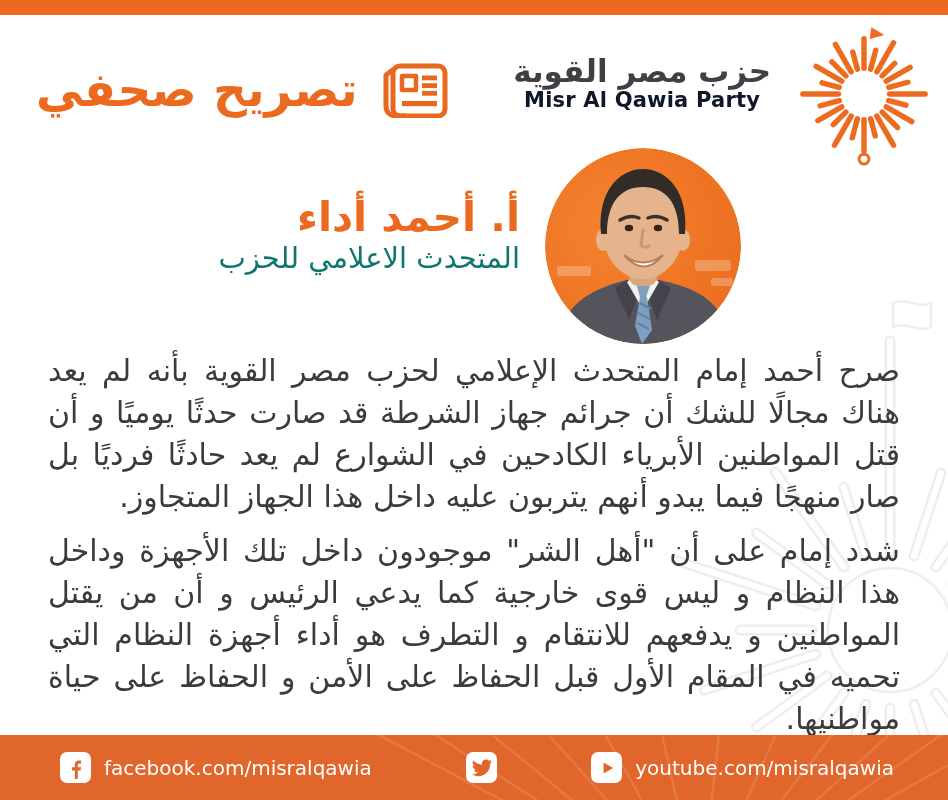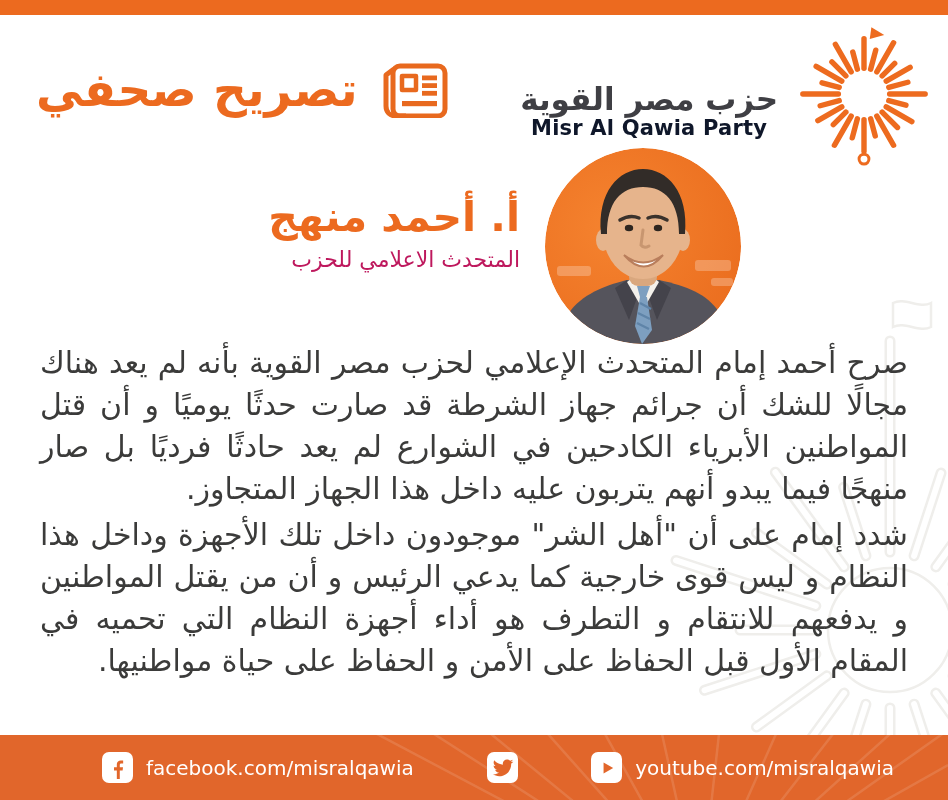--- a/index.html
+++ b/index.html
@@ -9,48 +9,48 @@
     position: relative; width: 948px; height: 800px;
     background: #ffffff; overflow: hidden; margin: 0 auto;
   }
   .top-bar { position:absolute; top:0; left:0; width:948px; height:15px; background:#EC6A1F; }
 
   
   .header { position:absolute; left:36px; top:60px; display:flex; align-items:center; gap:18px; }
   .header .title { font-size:47px; font-weight:bold; color:#EC6A1F; direction:rtl; letter-spacing:0.5px; }
 
   
-  .logo { position:absolute; right:10px; top:20px; display:flex; align-items:center; gap:12px; }
+  .logo { position:absolute; right:10px; top:20px; display:flex; align-items:flex-start; gap:19px; }
   .logo-text { display:flex; flex-direction:column; align-items:center; margin-top:34px; }
   .logo-ar { font-size:31px; font-weight:bold; color:#3F3F44; direction:rtl; line-height:1.1; }
   .logo-en { font-size:21px; font-weight:bold; color:#0f172a; letter-spacing:0.2px; }
 
   
   .photo { position:absolute; left:545px; top:148px; width:196px; height:196px;
            border-radius:50%; overflow:hidden; }
   .speaker { position:absolute; left:36px; right:428px; top:194px; direction:rtl; text-align:right; }
   .speaker .name { font-size:41px; font-weight:bold; color:#EC6A1F; line-height:1.15; }
-  .speaker .role { font-size:22px; color:#be185d; margin-top:6px; }
+  .speaker .role { font-size:29px; color:#0f766e; }
 
   
   .statement { position:absolute; left:36px; right:36px; top:338px; z-index:2;
                direction:rtl; text-align:justify; font-size:30px; line-height:42px; color:#3B3B3A; }
-  .statement p { margin:4px; }
+  .statement p { margin:12px; }
 
   
   .watermark { position:absolute; left:645px; top:275px; z-index:1; pointer-events:none; }
   .wm-outer { stroke:#EFEEEB; stroke-width:11; stroke-linecap:round; fill:none; }
   .wm-inner { stroke:#ffffff; stroke-width:6; stroke-linecap:round; fill:none; }
   .wm-thin  { stroke:#EFEEEB; stroke-width:2.5; fill:#ffffff; }
 
   
   .footer { position:absolute; left:0; bottom:0; width:948px; height:65px; background:#E1662B;
             display:flex; align-items:center; justify-content:space-between;
             padding:0 54px 0 60px; z-index:3; }
-  .social { display:flex; align-items:center; gap:13px; position:relative; z-index:2; cursor:pointer;margin-left:42px; }
+  .social { display:flex; align-items:center; gap:13px; position:relative; z-index:2; cursor:pointer; }
   .social .badge { width:31px; height:31px; background:#ffffff; border-radius:7px;
                    display:flex; align-items:center; justify-content:center; }
   .social .label { color:#ffffff; font-size:20px; }
   .footer-rays { position:absolute; left:0; top:0; width:948px; height:65px; z-index:1; pointer-events:none; }
 
   .sun-ray { stroke:#ED6B1F; stroke-width:5.5; stroke-linecap:round; }
   .news-stroke { stroke:#E8691E; stroke-width:5; fill:none; stroke-linejoin:round; }
 </style>
 </head>
 <body>
@@ -195,21 +195,21 @@
         <path d="M103,70 Q112,66 122,72" stroke="#3A322C" stroke-width="3.5" fill="none" stroke-linecap="round"></path>
         <ellipse cx="84" cy="80" rx="4.2" ry="3.2" fill="#2E2620"></ellipse>
         <ellipse cx="113" cy="80" rx="4.2" ry="3.2" fill="#2E2620"></ellipse>
         <path d="M98,82 L96,97 Q99,101 104,98" stroke="#C89670" stroke-width="3" fill="none" stroke-linecap="round"></path>
         <path d="M79,107 Q98,122 118,107 Q99,130 79,107 Z" fill="#ffffff" stroke="#B97E5C" stroke-width="2"></path>
       </g>
     </svg>
   </div>
 
   <div class="speaker">
-    <div class="name">أ. أحمد منهج</div>
+    <div class="name">أ. أحمد أداء</div>
     <div class="role">المتحدث الاعلامي للحزب</div>
   </div>
 
   <svg class="watermark" width="520" height="500" viewBox="0 0 520 500">
     <defs>
       <g id="wrayset">
         <g transform="rotate(0 245 355)">
             <line x1="245" y1="277" x2="245" y2="66"></line>
           </g>
         <g transform="rotate(18 245 355)">

